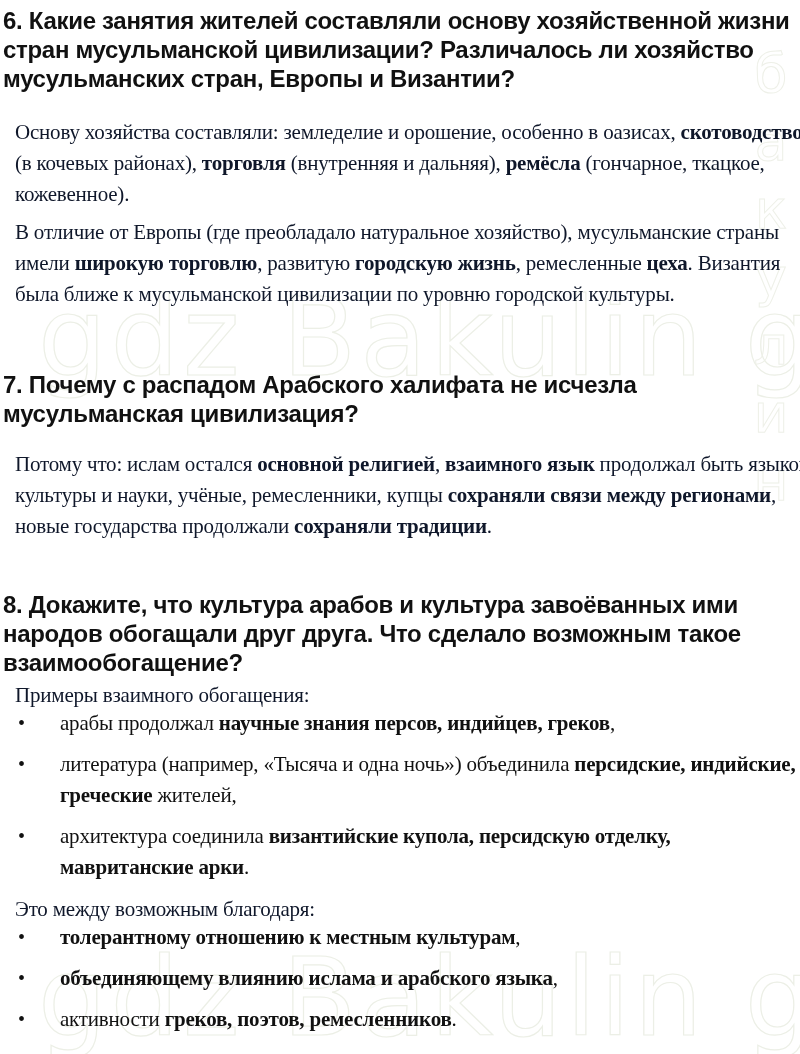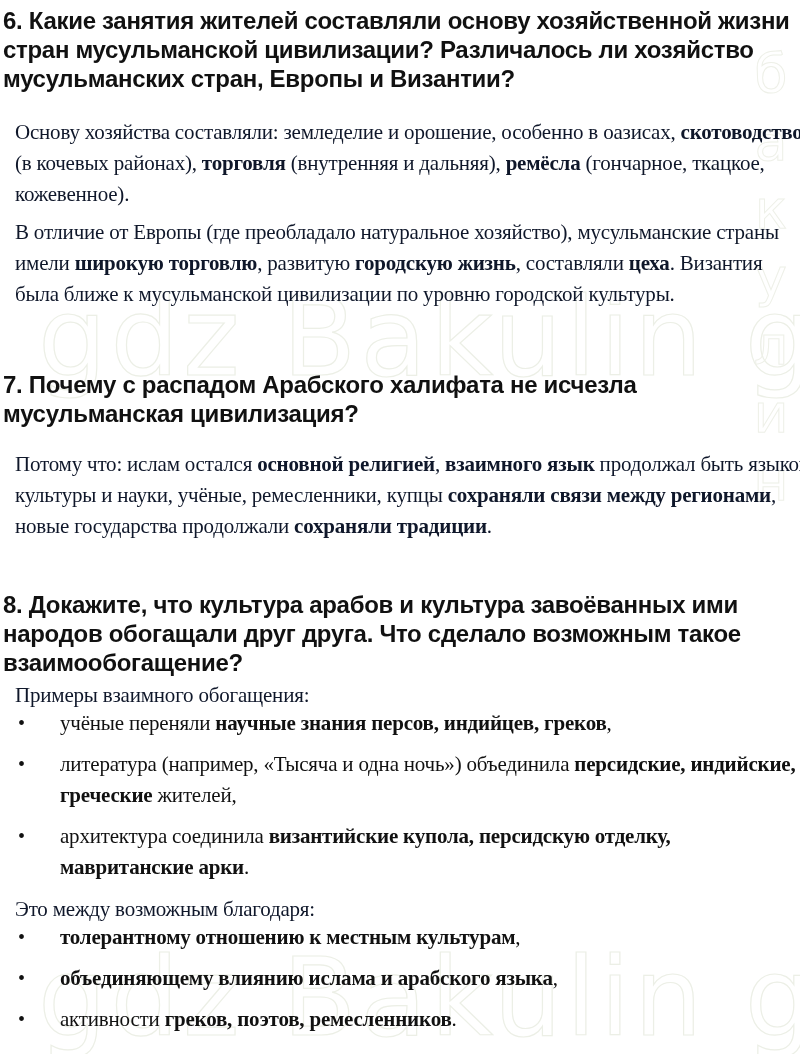--- a/index.html
+++ b/index.html
@@ -112,30 +112,30 @@
 у
 л
 и
 н</div>
 </div>
 
 <div class="content">
 
   <h2 class="q-title section-6">6. Какие занятия жителей составляли основу хозяйственной жизни стран мусульманской цивилизации? Различалось ли хозяйство мусульманских стран, Европы и Византии?</h2>
   <p class="para s6-p1"><span>Основу хозяйства составляли: земледелие и орошение, особенно в оазисах, </span><b>скотоводство</b><span> (в кочевых районах), </span><b>торговля</b><span> (внутренняя и дальняя), </span><b>ремёсла</b><span> (гончарное, ткацкое, кожевенное).</span></p>
-  <p class="para s6-p2"><span>В отличие от Европы (где преобладало натуральное хозяйство), мусульманские страны имели </span><b>широкую торговлю</b><span>, развитую </span><b>городскую жизнь</b><span>, составляли </span><b>цеха</b><span>. Византия была ближе к мусульманской цивилизации по уровню городской культуры.</span></p>
+  <p class="para s6-p2"><span>В отличие от Европы (где преобладало натуральное хозяйство), мусульманские страны имели </span><b>широкую торговлю</b><span>, развитую </span><b>городскую жизнь</b><span>, ремесленные </span><b>цеха</b><span>. Византия была ближе к мусульманской цивилизации по уровню городской культуры.</span></p>
 
   <h2 class="q-title section-7">7. Почему с распадом Арабского халифата не исчезла мусульманская цивилизация?</h2>
   <p class="para s7-p1"><span>Потому что: ислам остался </span><b>основной религией</b><span>, </span><b>взаимного язык</b><span> продолжал быть языком культуры и науки, учёные, ремесленники, купцы </span><b>сохраняли связи между регионами</b><span>, новые государства продолжали </span><b>сохраняли традиции</b><span>.</span></p>
 
   <h2 class="q-title section-8">8. Докажите, что культура арабов и культура завоёванных ими народов обогащали друг друга. Что сделало возможным такое взаимообогащение?</h2>
   <p class="para s8-p1">Примеры взаимного обогащения:</p>
 
   <ul class="list list-1">
-      <li><span class="bullet">•</span><span>учёные переняли </span><b>научные знания персов, индийцев, греков</b><span>,</span></li>
+      <li><span class="bullet">•</span><span>арабы продолжал </span><b>научные знания персов, индийцев, греков</b><span>,</span></li>
       <li><span class="bullet">•</span><span>литература (например, «Тысяча и одна ночь») объединила </span><b>персидские, индийские, греческие</b><span> жителей,</span></li>
       <li><span class="bullet">•</span><span>архитектура соединила </span><b>византийские купола, персидскую отделку, мавританские арки</b><span>.</span></li>
     </ul>
 
   <p class="para s8-p2">Это между возможным благодаря:</p>
 
   <ul class="list list-2">
       <li><span class="bullet">•</span><b>толерантному отношению к местным культурам</b><span>,</span></li>
       <li><span class="bullet">•</span><b>объединяющему влиянию ислама и арабского языка</b><span>,</span></li>
       <li><span class="bullet">•</span><span>активности </span><b>греков, поэтов, ремесленников</b><span>.</span></li>

